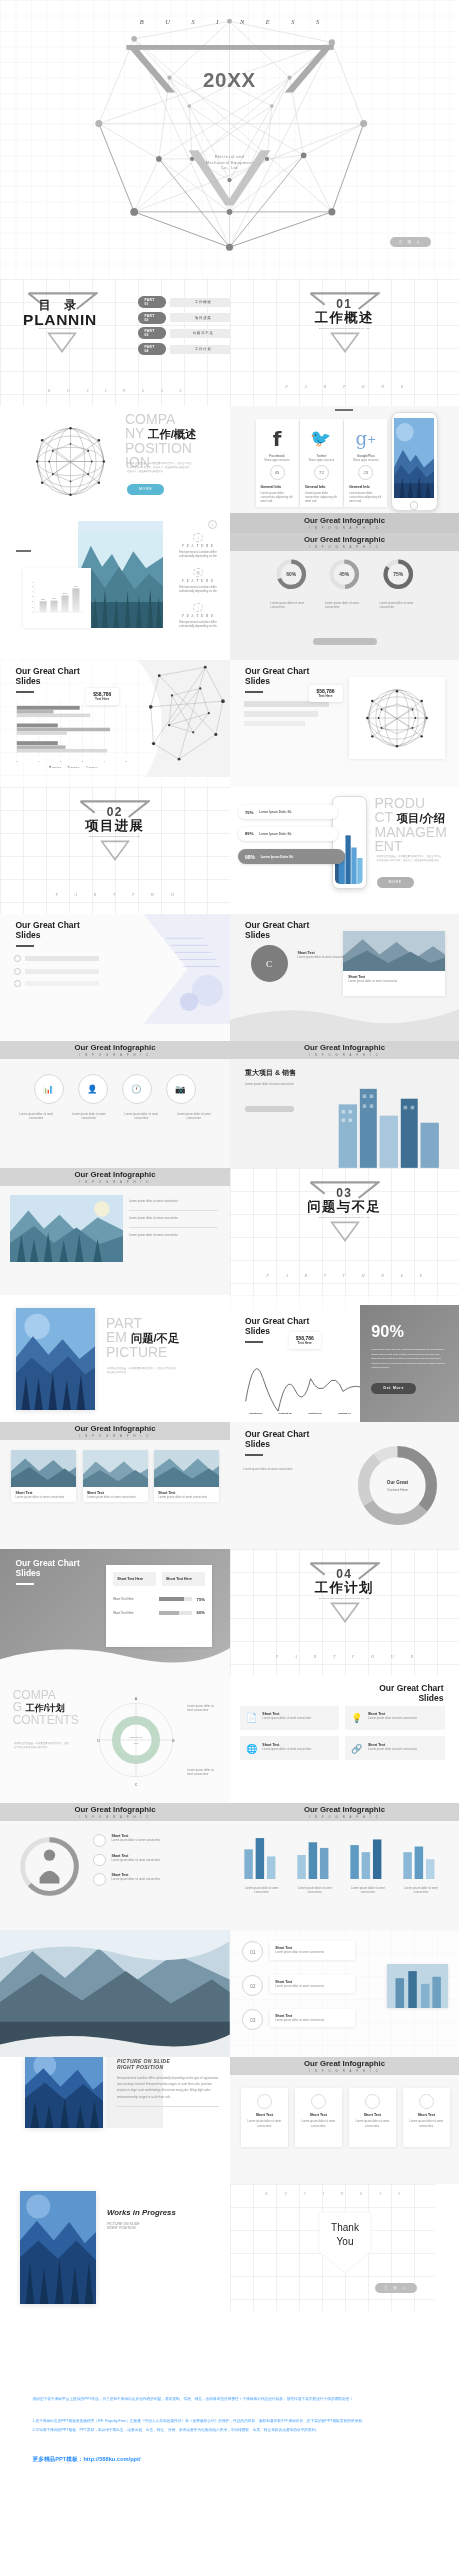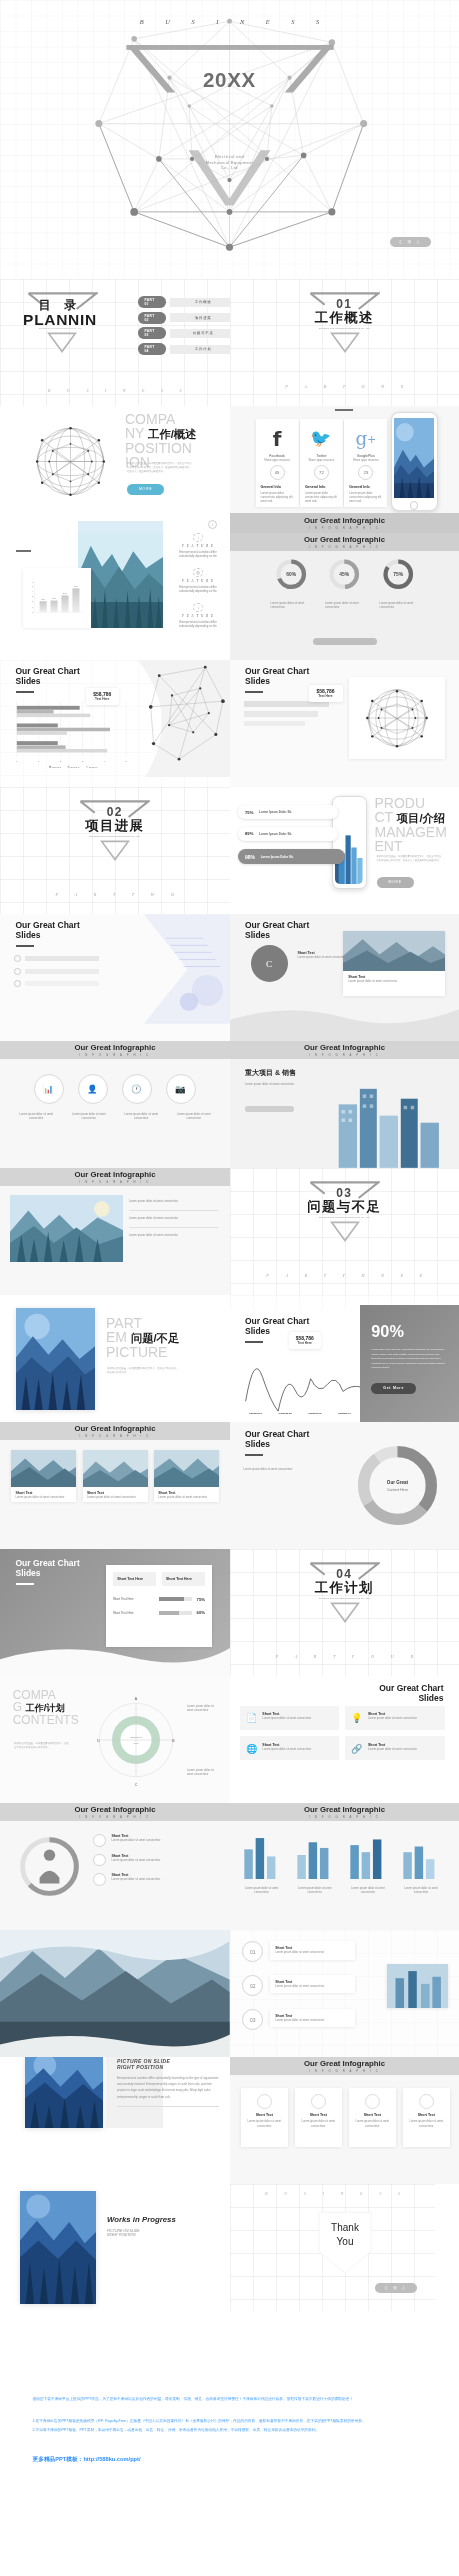--- a/index.html
+++ b/index.html
@@ -1321,21 +1321,21 @@
           <path d="M0 94 L26 70 L54 96 L80 70 L108 98 L108 160 L0 160 Z" fill="#1c4478"></path>
           <g fill="#123258">
             <polygon points="8,160 14,100 20,160"></polygon>
               <polygon points="28,160 34,108 40,160"></polygon>
             <polygon points="50,160 56,96 62,160"></polygon>
               <polygon points="72,160 78,106 84,160"></polygon>
             <polygon points="92,160 98,100 104,160"></polygon>
           </g>
         </svg>
       </div>
-      <div style="position:absolute; left:107px; top:31px; width:113px;">
+      <div style="position:absolute; left:107px; top:24px; width:113px;">
         <div style="font-size:7.8px; font-weight:bold; font-style:italic; color:#2b2b2b;">Works in Progress</div>
         <div style="font-size:3.5px; font-style:italic; color:#8b8b8b; margin-top:5px;">PICTURE ON SLIDE</div>
         <div style="font-size:3.5px; font-style:italic; color:#8b8b8b;">RIGHT POSITION</div>
       </div>
     </div>
 
     <div class="slide" style="width:205px; height:127px;">
       <div class="grid-bg"></div>
       <div style="position:absolute; top:7px; width:100%; text-align:center; font-family:'Liberation Serif',serif; font-style:italic; font-size:4.2px; letter-spacing:7.8px; color:#b4b4b4; padding-left:7.8px;">B U S I N E S S</div>
       <div style="position:absolute; left:83px; top:24px; width:64px; height:69px;">

